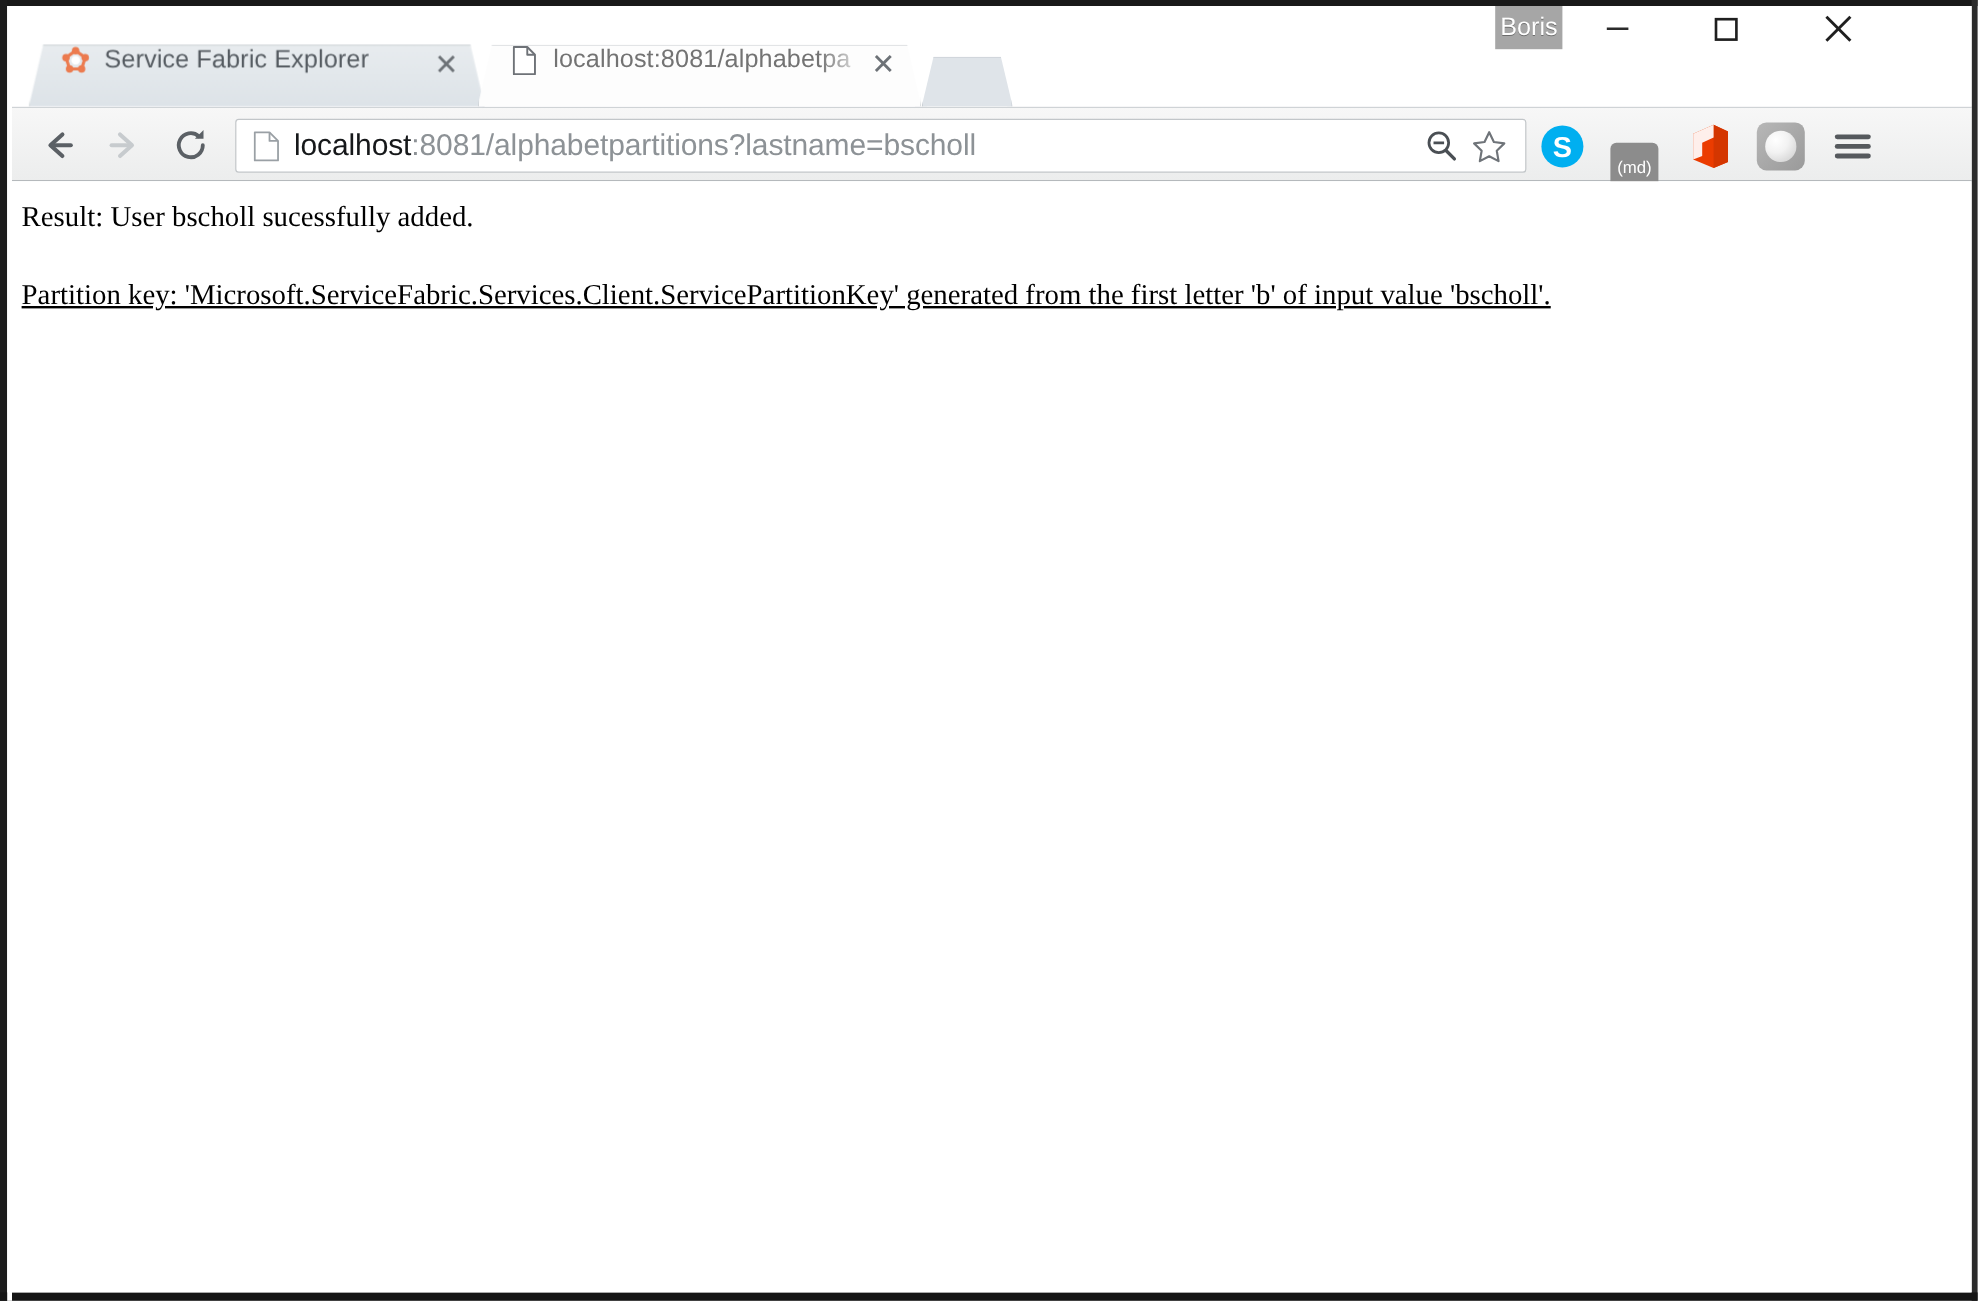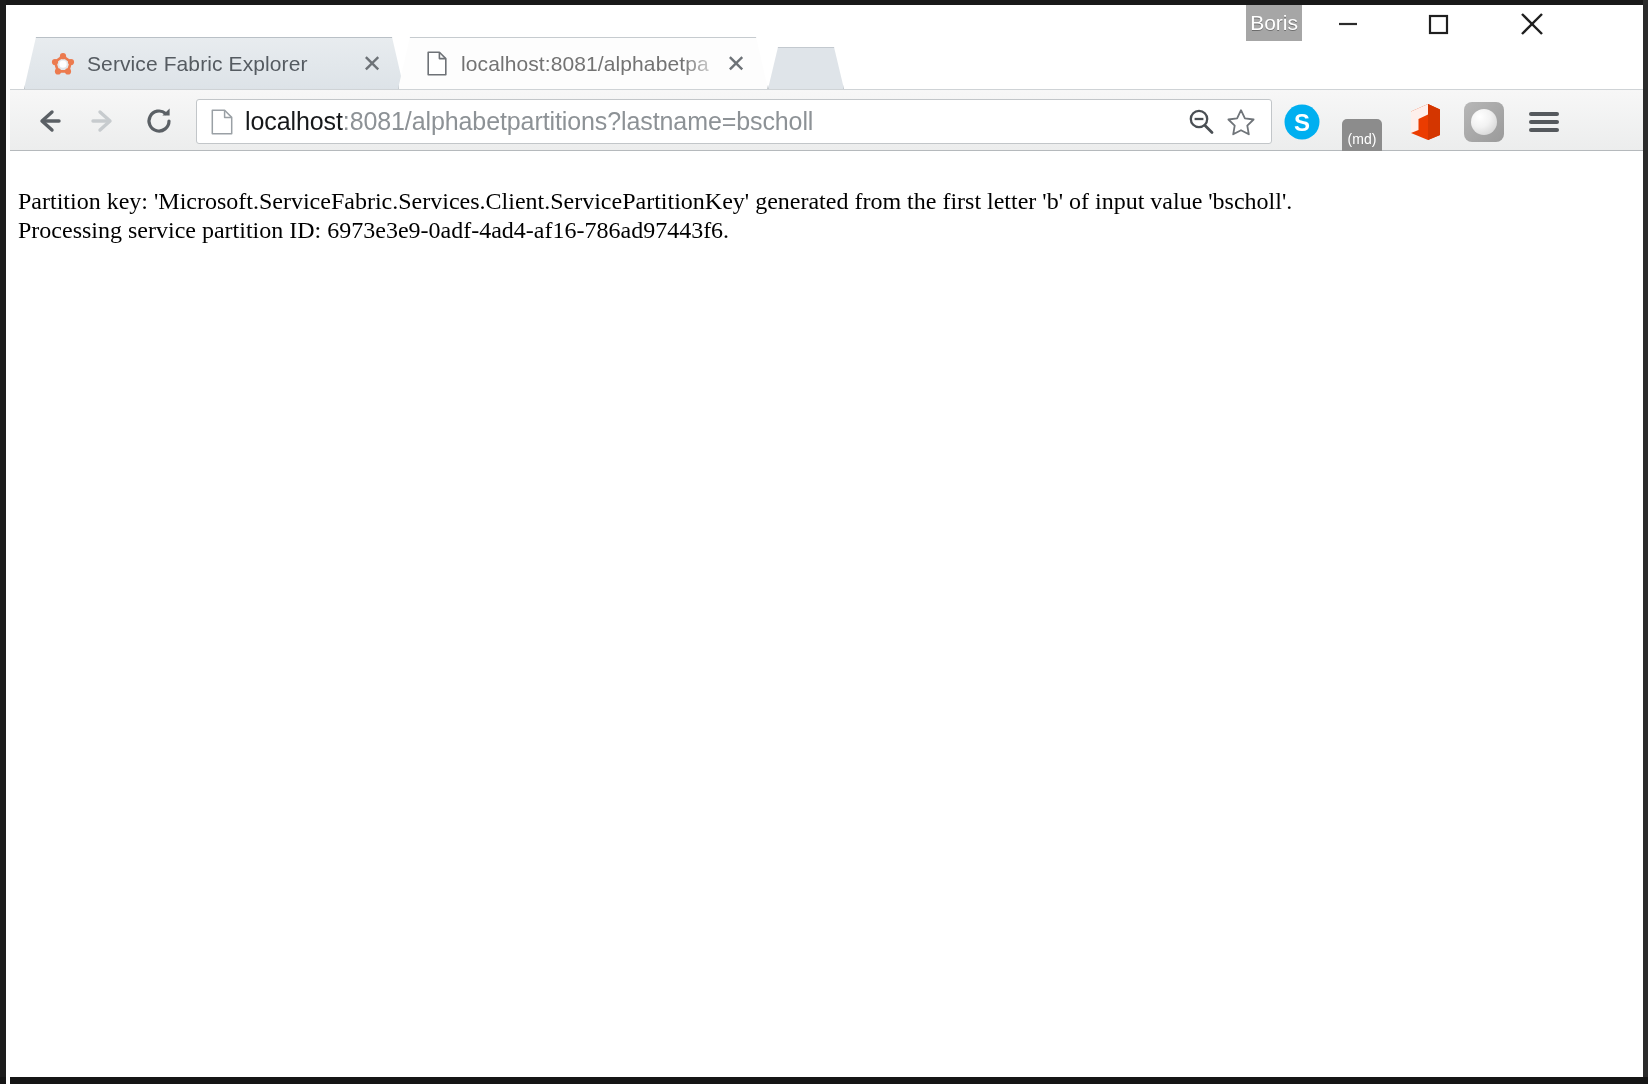--- a/index.html
+++ b/index.html
@@ -52,21 +52,20 @@
     width: 1633px; height: 84px;
     background: #ffffff;
   }
 
   .tab {
     position: absolute;
     bottom: 0;
     height: 52px;
     box-sizing: border-box;
     display: flex;
-    align-items: center;
   }
 
   
   #tab-service-fabric {
     left: 14px;
     width: 380px;
     background: linear-gradient(#e8ecef, #dde3e8);
     border: 1px solid #b9c0c6;
     border-bottom: none;
     border-radius: 10px 10px 0 0;
@@ -268,21 +267,21 @@
     width: 1620px;
   }
   .doc-line {
     font-family: "Liberation Serif", serif;
     font-size: 24px;
     color: #000000;
     line-height: 29px;
     white-space: nowrap;
   }
   #result-line { margin-top: 16px; }
-  #partition-key-line { margin-top: 36px; }
+  #partition-key-line { margin-top: 36px; text-decoration: underline; }
 </style>
 </head>
 <body>
 
 <div id="browser-window">
 
   <div class="frame-edge-top"></div>
   <div class="frame-edge-left"></div>
   <div class="frame-edge-right"></div>
   <div class="frame-edge-bottom"></div>
@@ -415,18 +414,18 @@
       <svg width="36" height="32" viewBox="0 0 36 32">
         <line x1="5" y1="8" x2="31" y2="8" stroke="#55595d" stroke-width="4" stroke-linecap="round"></line>
         <line x1="5" y1="16" x2="31" y2="16" stroke="#55595d" stroke-width="4" stroke-linecap="round"></line>
         <line x1="5" y1="24" x2="31" y2="24" stroke="#55595d" stroke-width="4" stroke-linecap="round"></line>
       </svg>
     </div>
   </div>
 
   <div id="page-viewport">
     <div id="page-content">
+      <div class="doc-line" id="result-line">Result: User bscholl sucessfully added.</div>
       <div class="doc-line" id="partition-key-line">Partition key: 'Microsoft.ServiceFabric.Services.Client.ServicePartitionKey' generated from the first letter 'b' of input value 'bscholl'.</div>
-      <div class="doc-line" id="partition-id-line">Processing service partition ID: 6973e3e9-0adf-4ad4-af16-786ad97443f6.</div>
     </div>
   </div>
 
 </div>
 
 </body></html>

